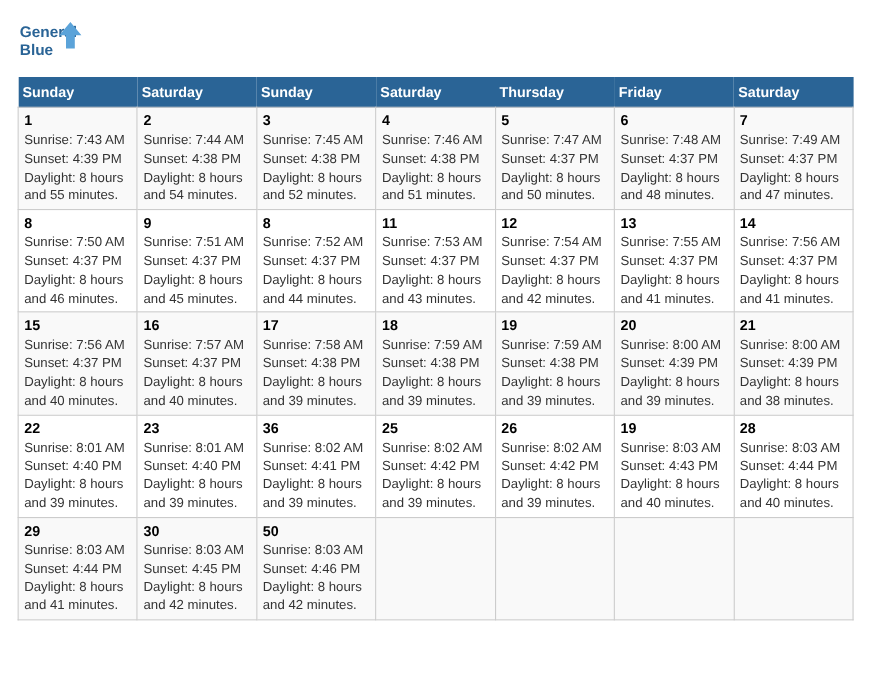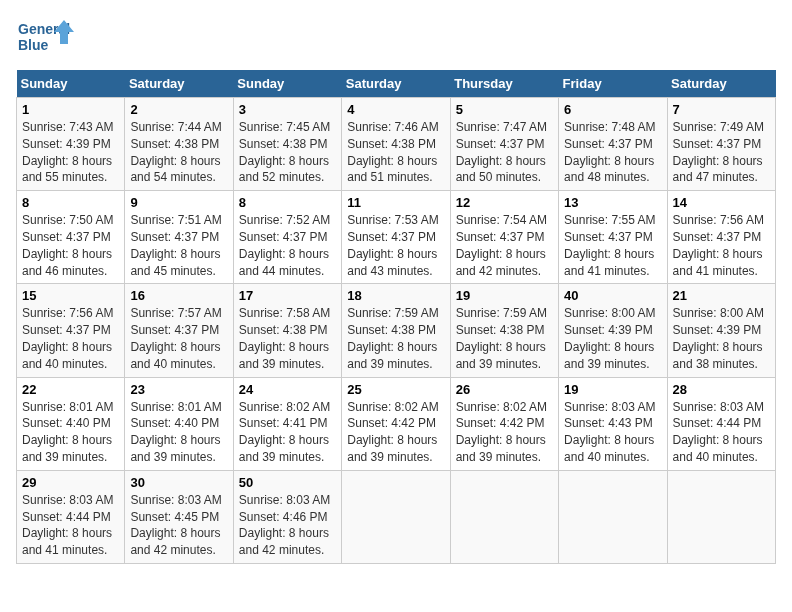--- a/index.html
+++ b/index.html
@@ -181,39 +181,39 @@
         </td>
         <td>
           <span class="day-num">18</span>
           <span class="day-info">Sunrise: 7:59 AM<br>Sunset: 4:38 PM<br>Daylight: 8 hours and 39 minutes.</span>
         </td>
         <td>
           <span class="day-num">19</span>
           <span class="day-info">Sunrise: 7:59 AM<br>Sunset: 4:38 PM<br>Daylight: 8 hours and 39 minutes.</span>
         </td>
         <td>
-          <span class="day-num">40</span>
+          <span class="day-num">20</span>
           <span class="day-info">Sunrise: 8:00 AM<br>Sunset: 4:39 PM<br>Daylight: 8 hours and 39 minutes.</span>
         </td>
         <td>
           <span class="day-num">21</span>
           <span class="day-info">Sunrise: 8:00 AM<br>Sunset: 4:39 PM<br>Daylight: 8 hours and 38 minutes.</span>
         </td>
       </tr>
       <tr>
         <td>
           <span class="day-num">22</span>
           <span class="day-info">Sunrise: 8:01 AM<br>Sunset: 4:40 PM<br>Daylight: 8 hours and 39 minutes.</span>
         </td>
         <td>
           <span class="day-num">23</span>
           <span class="day-info">Sunrise: 8:01 AM<br>Sunset: 4:40 PM<br>Daylight: 8 hours and 39 minutes.</span>
         </td>
         <td>
-          <span class="day-num">24</span>
+          <span class="day-num">36</span>
           <span class="day-info">Sunrise: 8:02 AM<br>Sunset: 4:41 PM<br>Daylight: 8 hours and 39 minutes.</span>
         </td>
         <td>
           <span class="day-num">25</span>
           <span class="day-info">Sunrise: 8:02 AM<br>Sunset: 4:42 PM<br>Daylight: 8 hours and 39 minutes.</span>
         </td>
         <td>
           <span class="day-num">26</span>
           <span class="day-info">Sunrise: 8:02 AM<br>Sunset: 4:42 PM<br>Daylight: 8 hours and 39 minutes.</span>
         </td>

